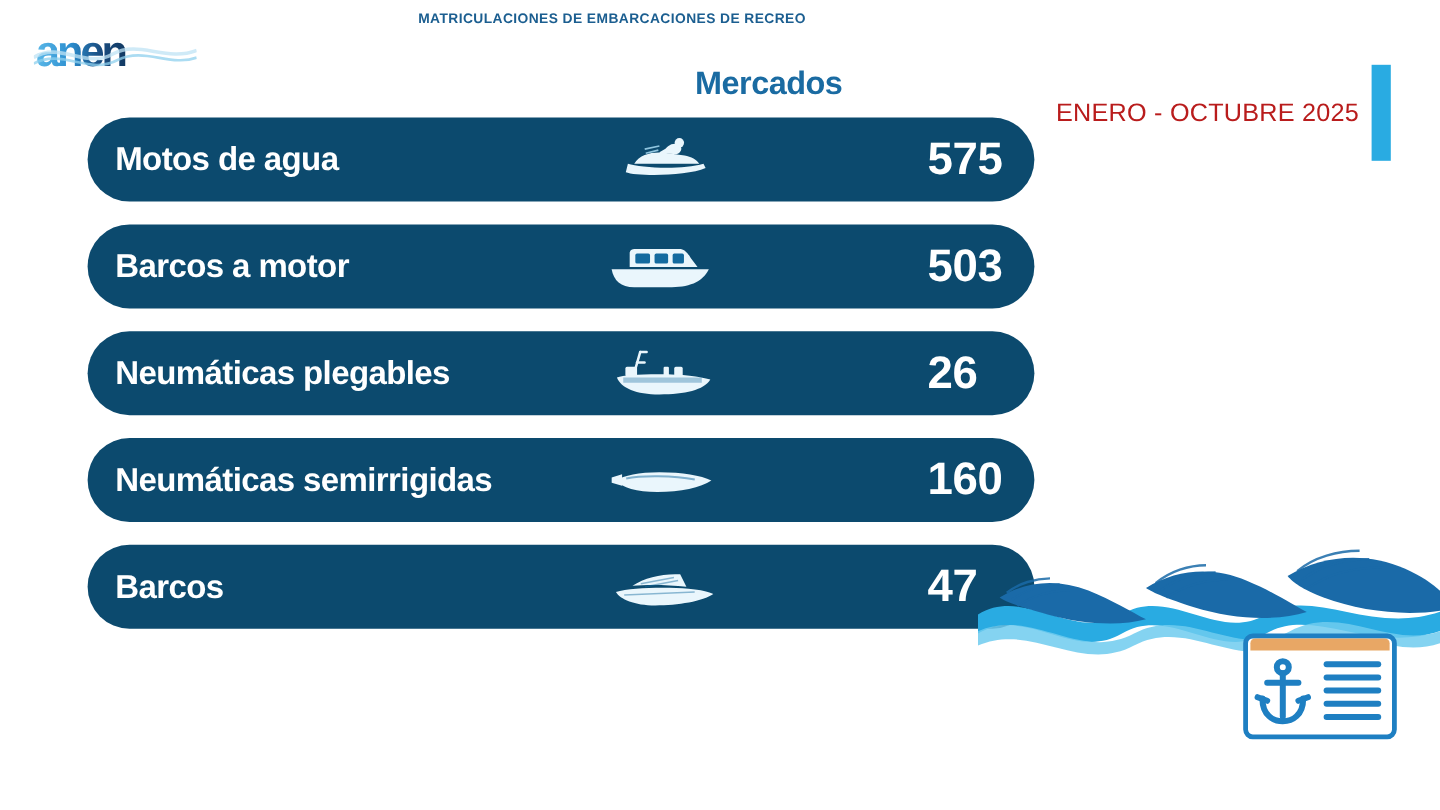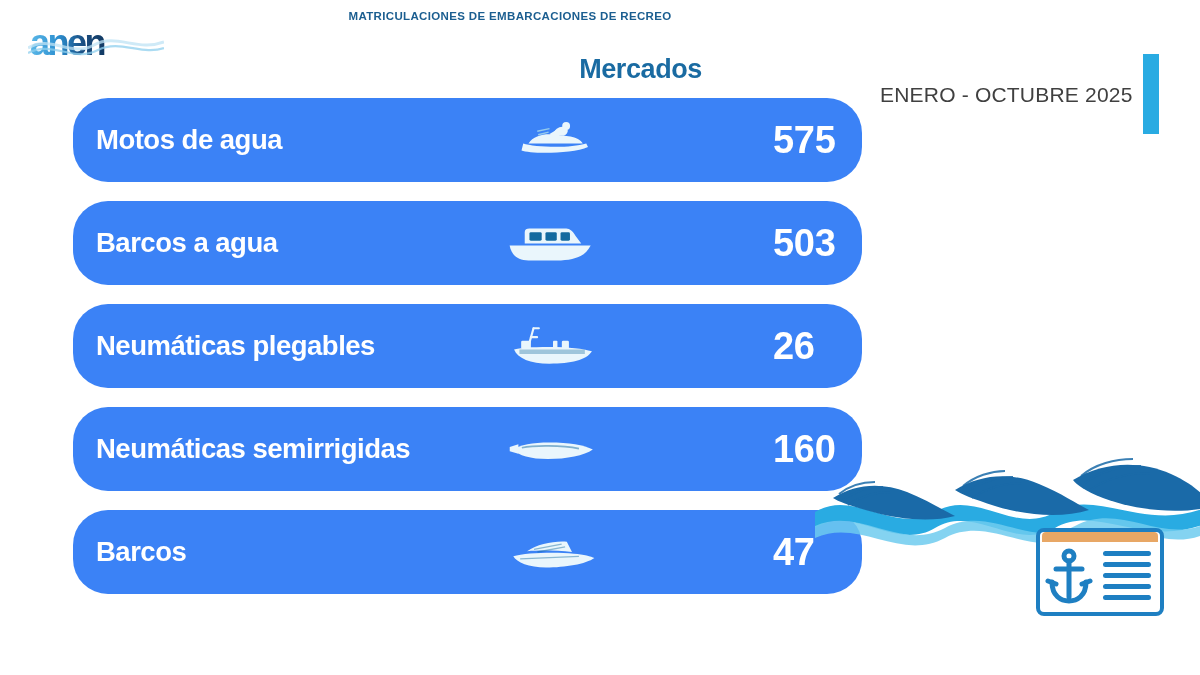--- a/index.html
+++ b/index.html
@@ -61,43 +61,43 @@
     position: absolute;
     left: 880px;
     top: 56px;
     display: flex;
     align-items: center;
     gap: 10px;
   }
   #period-label {
     font-family: "Liberation Sans", sans-serif;
     font-size: 21px;
-    color: #404040;
+    color: #b91c1c;
     letter-spacing: 0.2px;
     white-space: nowrap;
   }
   #period-bar {
     width: 16px;
     height: 80px;
     background: #29ABE2;
     margin-top: -2px;
   }
 
   
   #rows {
     position: absolute;
     left: 73px;
     top: 98px;
     width: 789px;
   }
   .row {
     position: relative;
-    height: 84px;
+    height: 70px;
     margin-bottom: 19px;
-    background: #3b82f6;
+    background: #0c4a6e;
     border-radius: 35px;
     display: flex;
     align-items: center;
   }
   .row-label {
     position: absolute;
     left: 23px;
     font-family: "Liberation Sans", sans-serif;
     font-weight: bold;
     font-size: 27.5px;
@@ -199,21 +199,21 @@
           <g stroke="#9FD3EC" stroke-width="1.6" fill="none" opacity="0.9">
             <path d="M30 16 L 44 13"></path>
             <path d="M31 20 L 43 17"></path>
           </g>
         </svg>
       </div>
       <div class="row-value">575</div>
     </div>
 
     <div class="row">
-      <div class="row-label">Barcos a agua</div>
+      <div class="row-label">Barcos a motor</div>
       <div class="row-icon">
         <svg viewBox="0 0 104 52" width="98" height="49" aria-hidden="true">
           <g fill="#EAF6FC">
             <path d="M6 28 L 92 28 C 86 40, 74 44, 56 44 L 26 44 C 14 44, 8 38, 6 28 Z"></path>
             <path d="M22 26 L 22 14 C 22 11, 24 10, 27 10 L 66 10 C 70 10, 73 13, 76 18 L 82 26 Z"></path>
           </g>
           <g fill="#136A9F">
             <rect x="27" y="14" width="13" height="9" rx="1.5"></rect>
             <rect x="44" y="14" width="12" height="9" rx="1.5"></rect>
             <rect x="60" y="14" width="10" height="9" rx="1.5"></rect>

